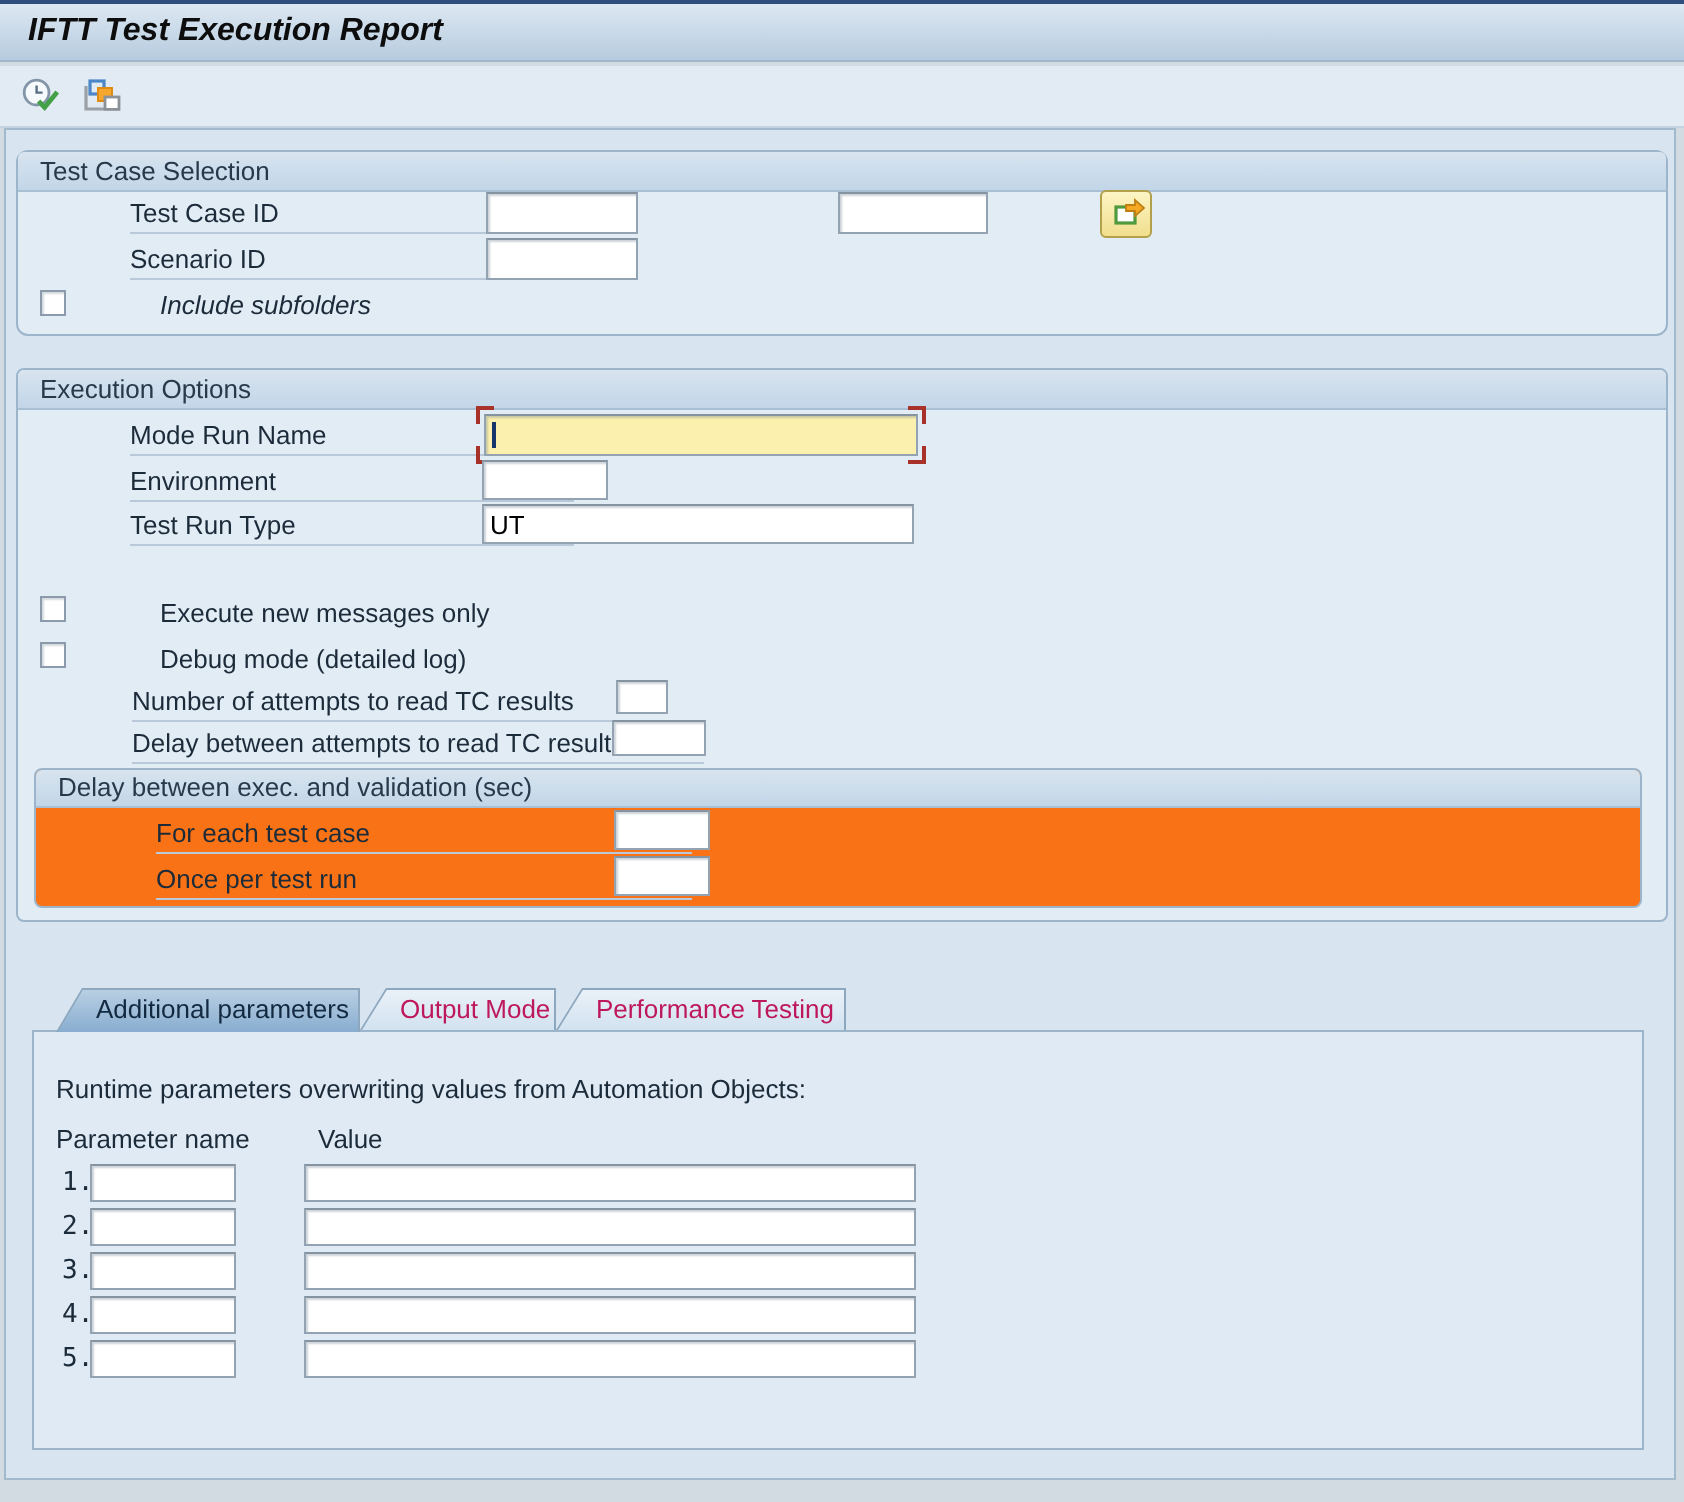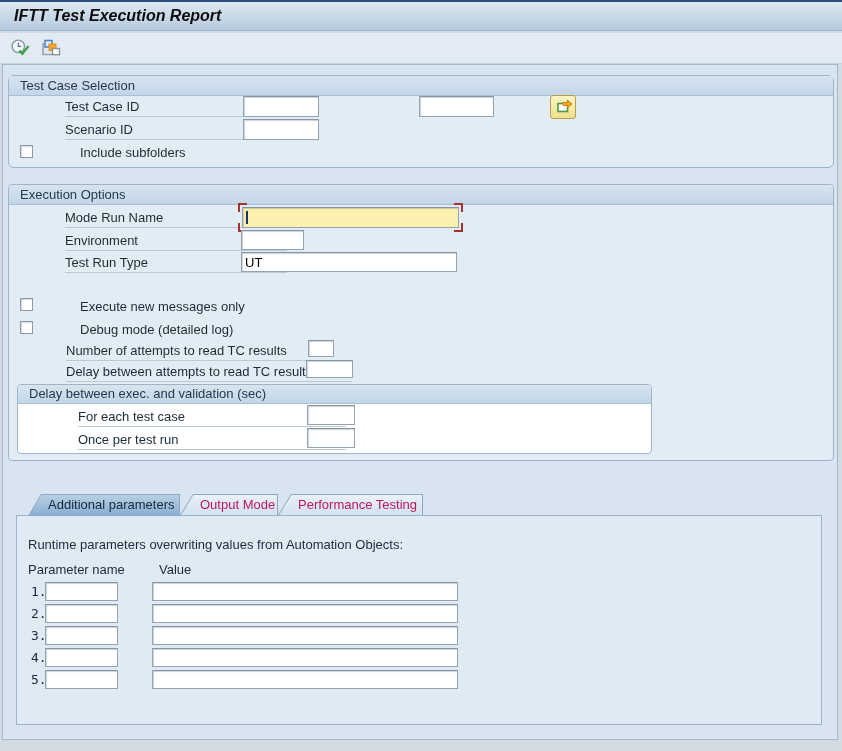--- a/index.html
+++ b/index.html
@@ -140,21 +140,21 @@
       <span>
         <svg viewBox="0 0 16 15" width="16" height="15">
           <rect x="1" y="4.5" width="9.5" height="8" fill="#ffffff" stroke="#4e9a3c" stroke-width="1.6"></rect>
           <path d="M6 3.5 H10.5 V1 L15 5 L10.5 9 V6.5 H6 Z" fill="#f7a823" stroke="#c07f12" stroke-width="0.9"></path>
         </svg>
       </span>
     </button>
     <span class="lbl" style="left:12px;top:44px;width:222px;">Scenario ID</span>
     <input class="inp" style="left: 234px; top: 43px; width: 76px; height: 21px;" value="">
     <span class="cb" style="left:11px;top:69px;"></span>
-    <span class="lbl nl" style="left:27px;top:67px;">Include subfolders</span>
+    <span class="lbl nl" style="left:27px;top:67px;font-style:italic;">Include subfolders</span>
   </div>
 
   <div class="frame" style="left:8px;top:184px;width:826px;height:277px;">
     <div class="frame-caption">Execution Options</div>
 
     <span class="lbl" style="left:12px;top:23px;width:222px;">Mode Run Name</span>
     <input class="inp focused" style="left: 233px; top: 22px; width: 217px; height: 21px;" value="">
     <span class="cursor" style="left:237px;top:26px;"></span>
     <span class="fwrap" style="left:229px;top:18px;width:225px;height:29px;">
       <i class="fc tl"></i>
@@ -174,21 +174,21 @@
 
     <span class="cb" style="left:11px;top:136px;"></span>
     <span class="lbl nl" style="left:27px;top:135px;">Debug mode (detailed log)</span>
 
     <span class="lbl" style="left:13px;top:156px;width:286px;">Number of attempts to read TC results</span>
     <input class="inp" style="left: 299px; top: 155px; width: 26px; height: 17px;" value="">
 
     <span class="lbl" style="left:13px;top:177px;width:286px;">Delay between attempts to read TC result</span>
     <input class="inp" style="left: 297px; top: 175px; width: 47px; height: 18px;" value="">
 
-    <div class="frame" style="left:8px;top:199px;width:635px;height:70px;background:#ffffff;">
+    <div class="frame" style="left:8px;top:199px;width:804px;height:70px;background:#f97316;">
       <div class="frame-caption" style="height:18px;line-height:18px;">Delay between exec. and validation (sec)</div>
       <span class="lbl" style="left:16px;top:22px;width:268px;">For each test case</span>
       <input class="inp" style="left: 289px; top: 20px; width: 48px; height: 20px;" value="">
       <span class="lbl" style="left:16px;top:45px;width:268px;">Once per test run</span>
       <input class="inp" style="left: 289px; top: 43px; width: 48px; height: 20px;" value="">
     </div>
   </div>
 
   <div class="tab active" style="left:28px;width:152px;">
     <span class="shape"></span>

